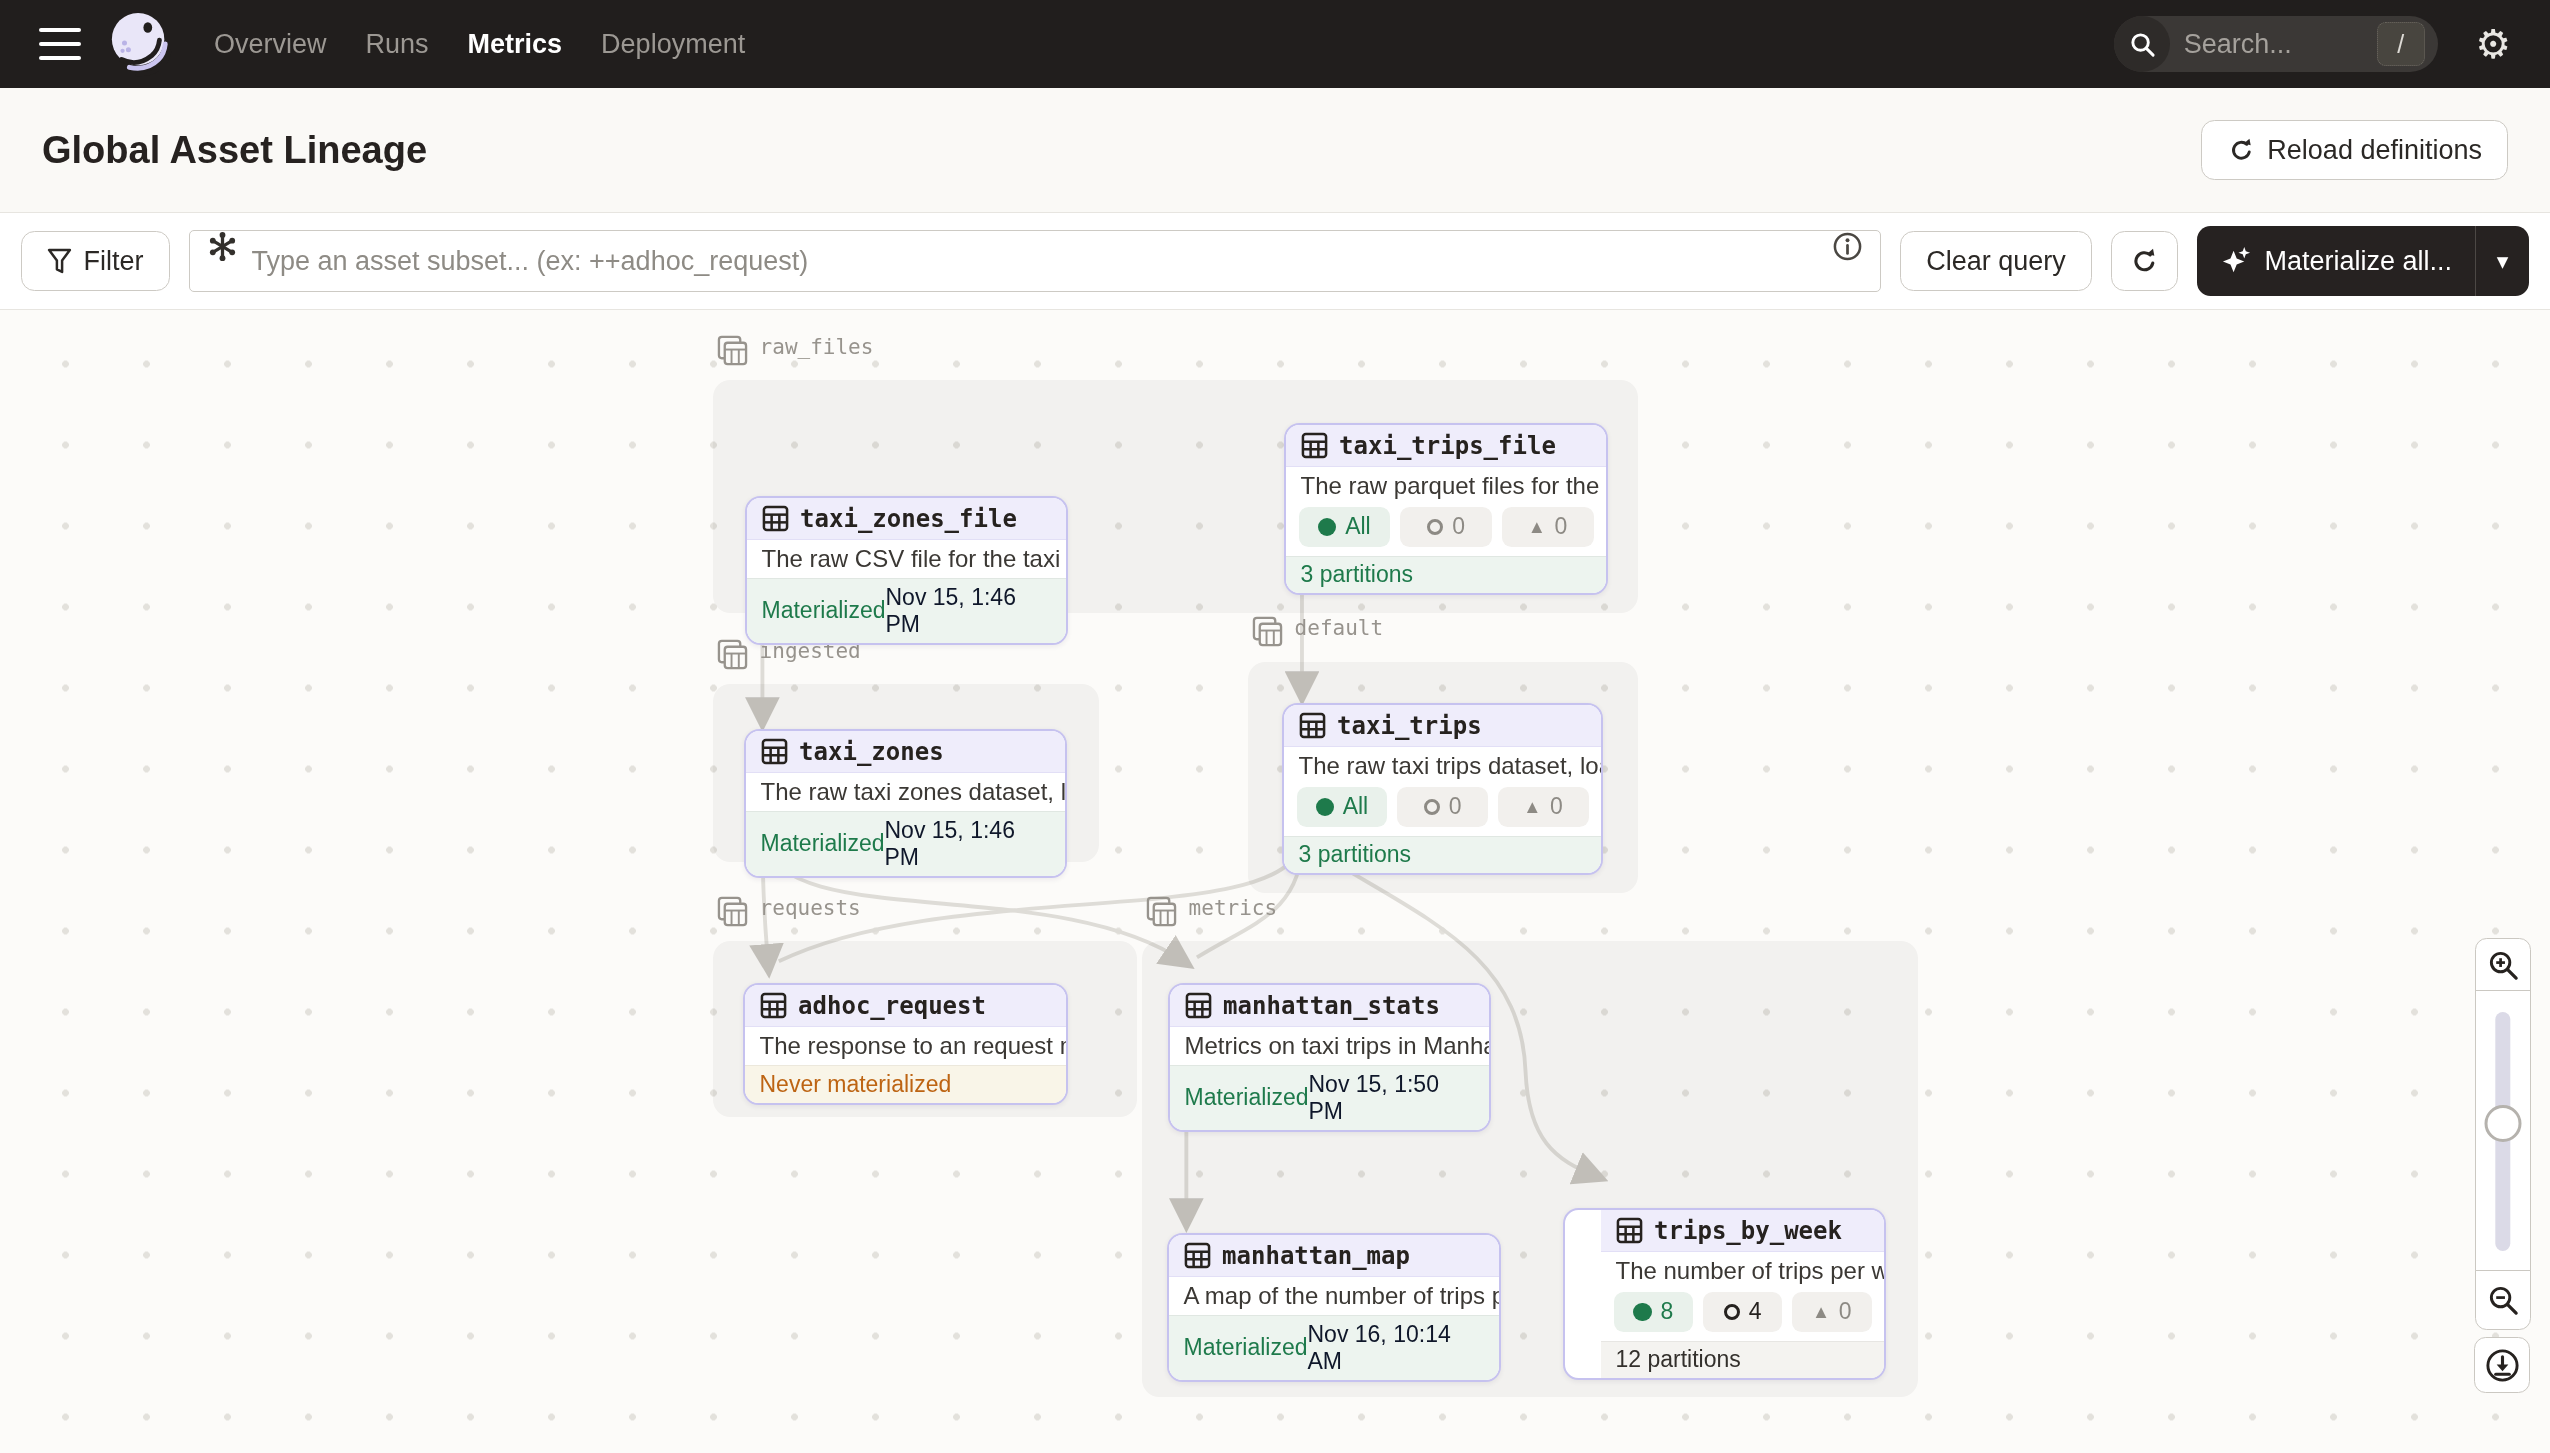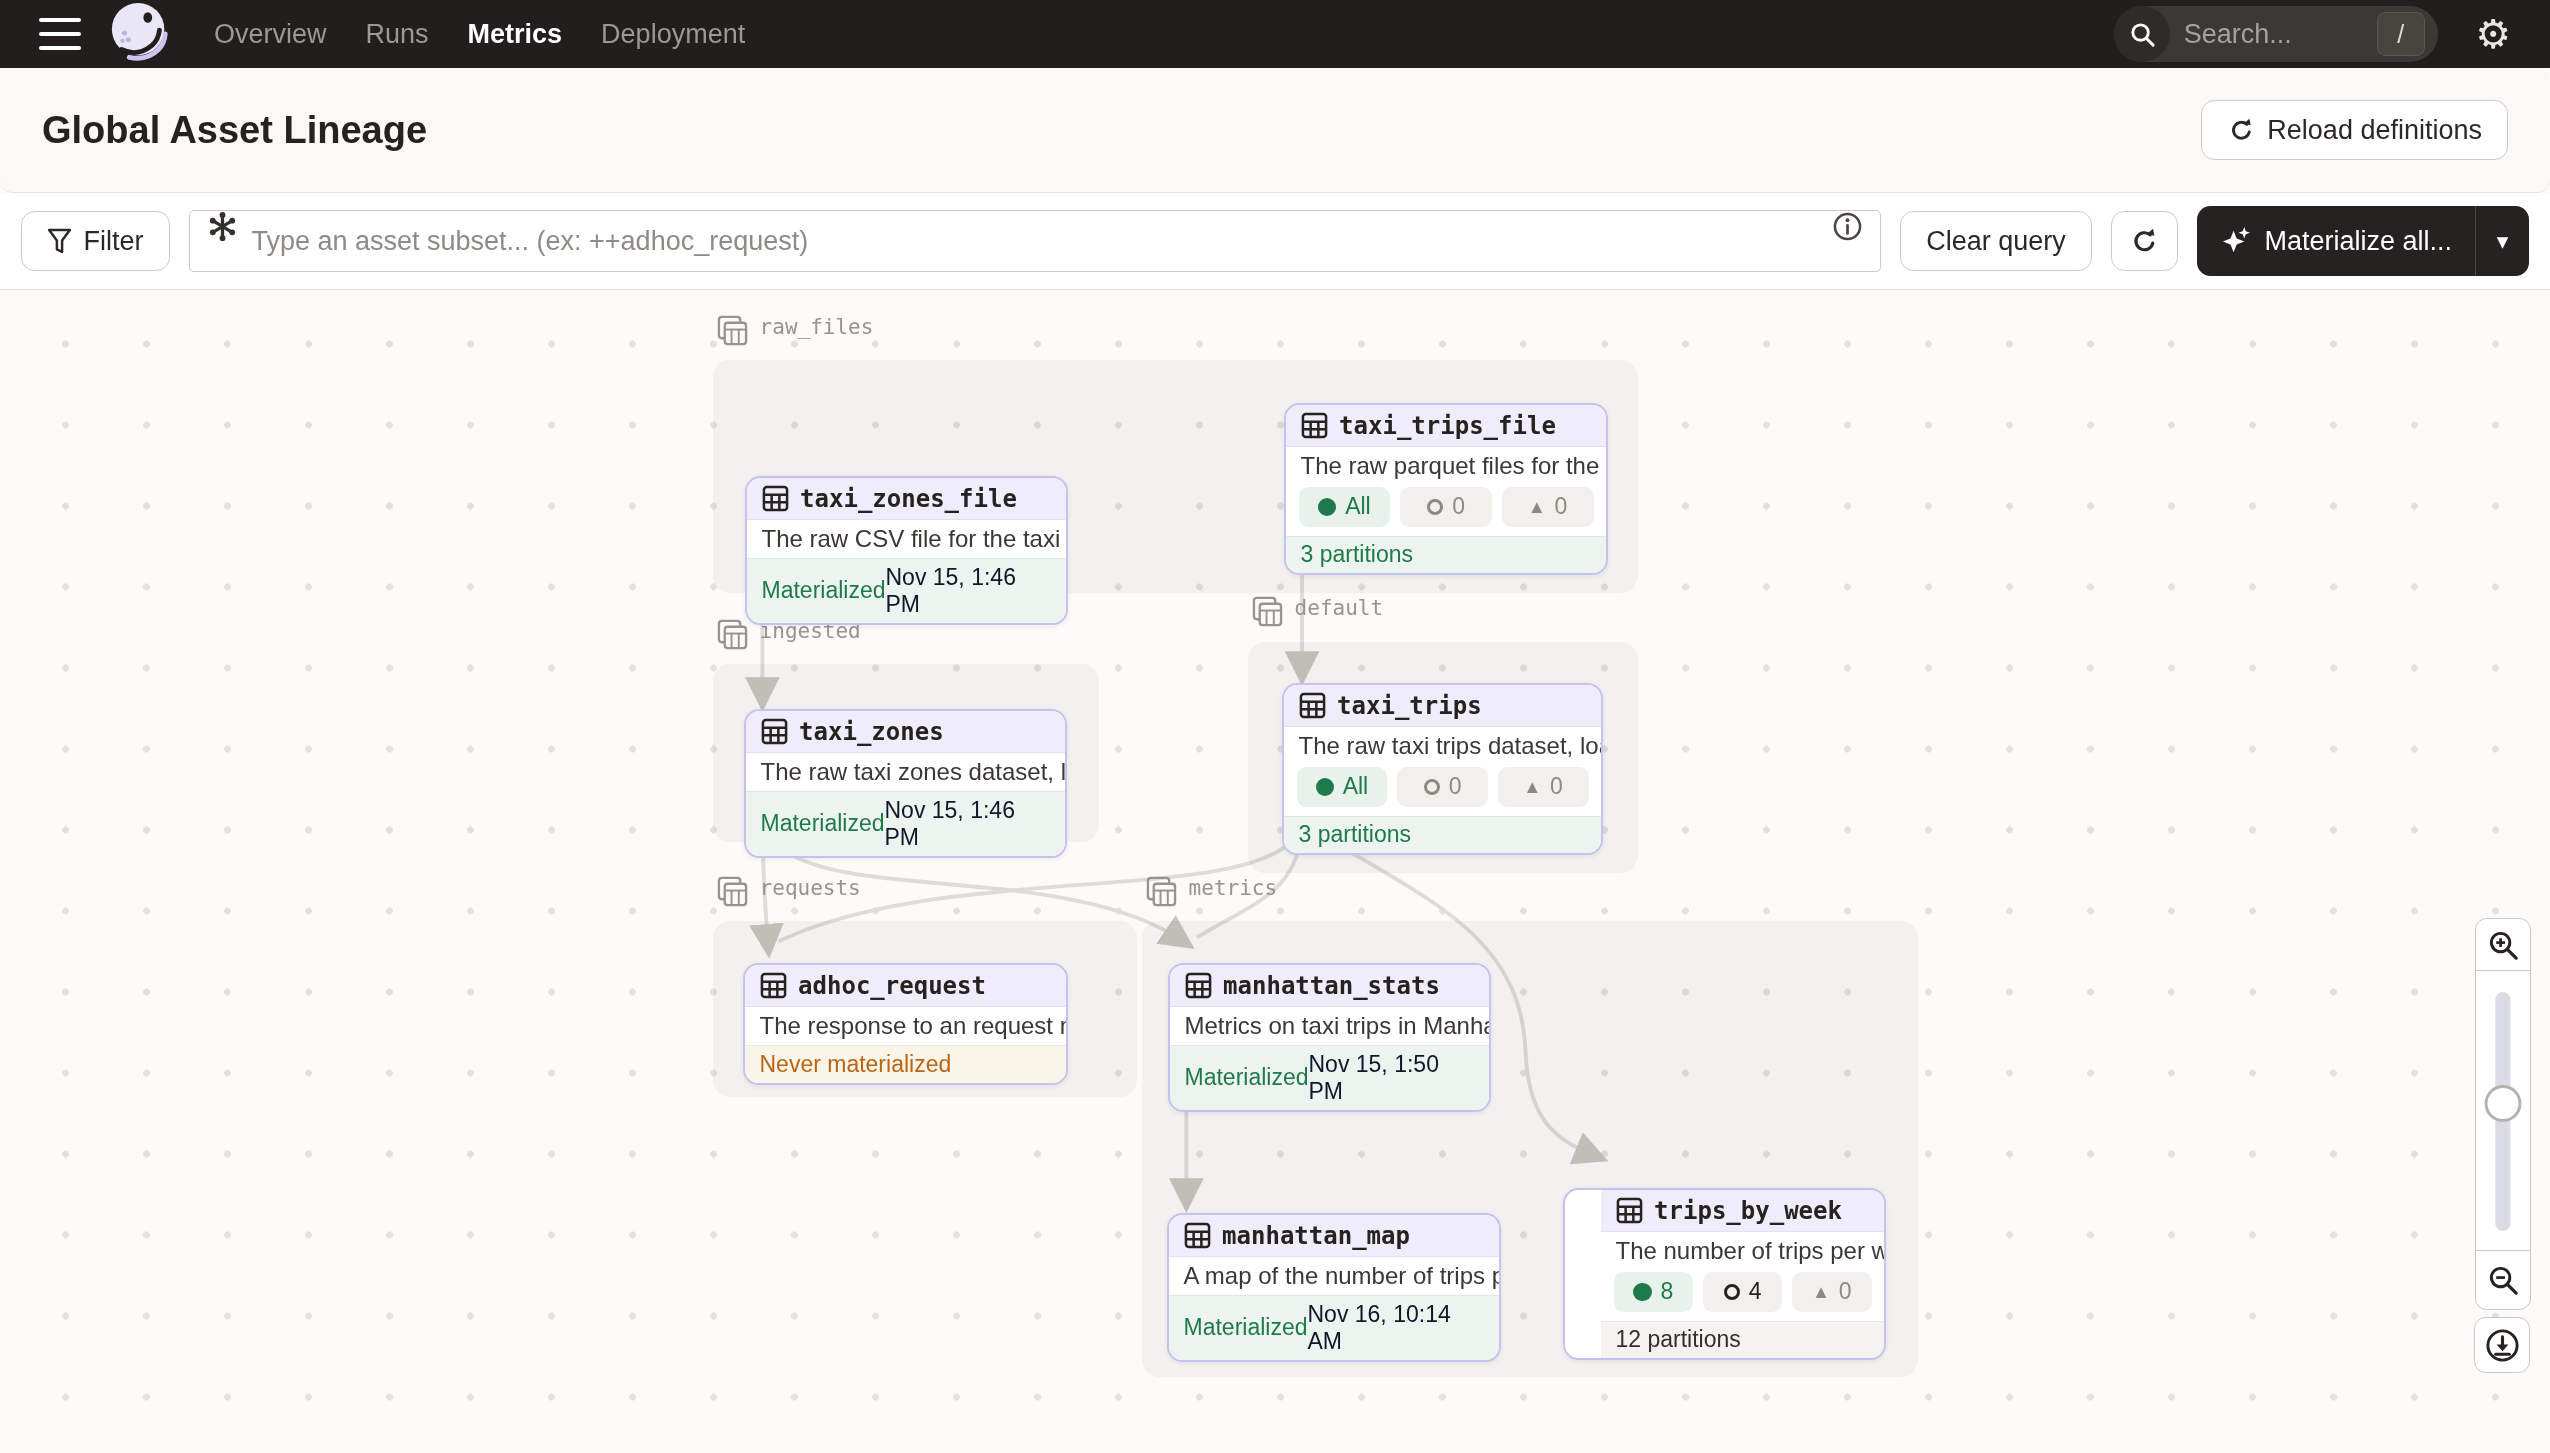--- a/index.html
+++ b/index.html
@@ -1,36 +1,36 @@
 <!DOCTYPE html>
 <html><head>
 <meta charset="utf-8">
 <style>
   * { margin:0; padding:0; box-sizing:border-box; }
   html,body { width:2550px; height:1453px; overflow:hidden; background:#FCFBF9;
               font-family:"Liberation Sans", sans-serif; }
 
   
-  .topnav { height:68px; background:#211E1D; display:flex; align-items:center; padding:0 39px; }
+  .topnav { height:88px; background:#211E1D; display:flex; align-items:center; padding:0 39px; }
   .hamburger { width:42px; height:33px; display:flex; flex-direction:column; justify-content:space-between; cursor:pointer; margin-right:27px; }
   .hamburger span { display:block; height:4.8px; background:#FFFFFF; border-radius:2.9px; }
   .logo { width:66px; height:66px; margin-right:40px; }
   .navlinks { display:flex; gap:39px; align-items:center; }
   .navlink { font-size:27px; color:#9C9893; cursor:pointer; }
   .navlink.active { color:#FFFFFF; font-weight:bold; }
   .topnav-right { margin-left:auto; display:flex; align-items:center; gap:37px; }
   .searchpill { width:324px; height:56px; background:#3B3836; border-radius:29px; display:flex; align-items:center; padding:0 13.5px 0 0; }
   .search-iconwrap { width:56px; height:56px; border-radius:50%; background:#2E2B29; display:flex; align-items:center; justify-content:center; flex:none; }
   .searchpill input { flex:1; background:transparent; border:none; outline:none; color:#E8E6E2; font-size:27px; padding:0 9.6px 0 13.5px; min-width:0; font-family:"Liberation Sans",sans-serif; }
   .searchpill input::placeholder { color:#A5A19C; }
   .slash-badge { width:48px; height:44px; background:#48453F; border:1.9px dotted #6E6A63; border-radius:8.7px; color:#DDDAD5; font-size:25px; display:flex; align-items:center; justify-content:center; }
   .gearbtn { font-size:40px; color:#E9E7E3; cursor:pointer; line-height:1; }
 
   
-  .pagehead { height:125px; background:#FAF9F6; border-bottom:1.9px solid #E7E5E0; display:flex; align-items:center; padding:0 42px;border-radius:13px; }
+  .pagehead { height:125px; background:#FAF9F6; border-bottom:1.9px solid #E7E5E0; display:flex; align-items:center; padding:0 42px; }
   .pagetitle { font-size:38px; font-weight:bold; color:#262220; }
   .btn { background:#FFFFFF; border:1.9px solid #CDCAC4; border-radius:13.5px; display:inline-flex; align-items:center; gap:11.6px; color:#2B2825; font-size:27px; padding:0 25px; height:60px; cursor:pointer; white-space:nowrap; }
   .reloadbtn { margin-left:auto; }
 
   
   .toolbar { height:96px; background:#FFFFFF; display:flex; align-items:center; gap:19px; padding:0 21px; }
   .querybox { flex:1; height:62px; border:1.9px solid #CDCAC4; border-radius:5px; display:flex; padding:0 17.3px; gap:13.5px; background:#fff; }
   .querybox input { flex:1; border:none; outline:none; font-size:27px; color:#33302C; min-width:0; font-family:"Liberation Sans",sans-serif; }
   .querybox input::placeholder { color:#8E8B85; }
   .iconbtn { width:67px; justify-content:center; padding:0; }

